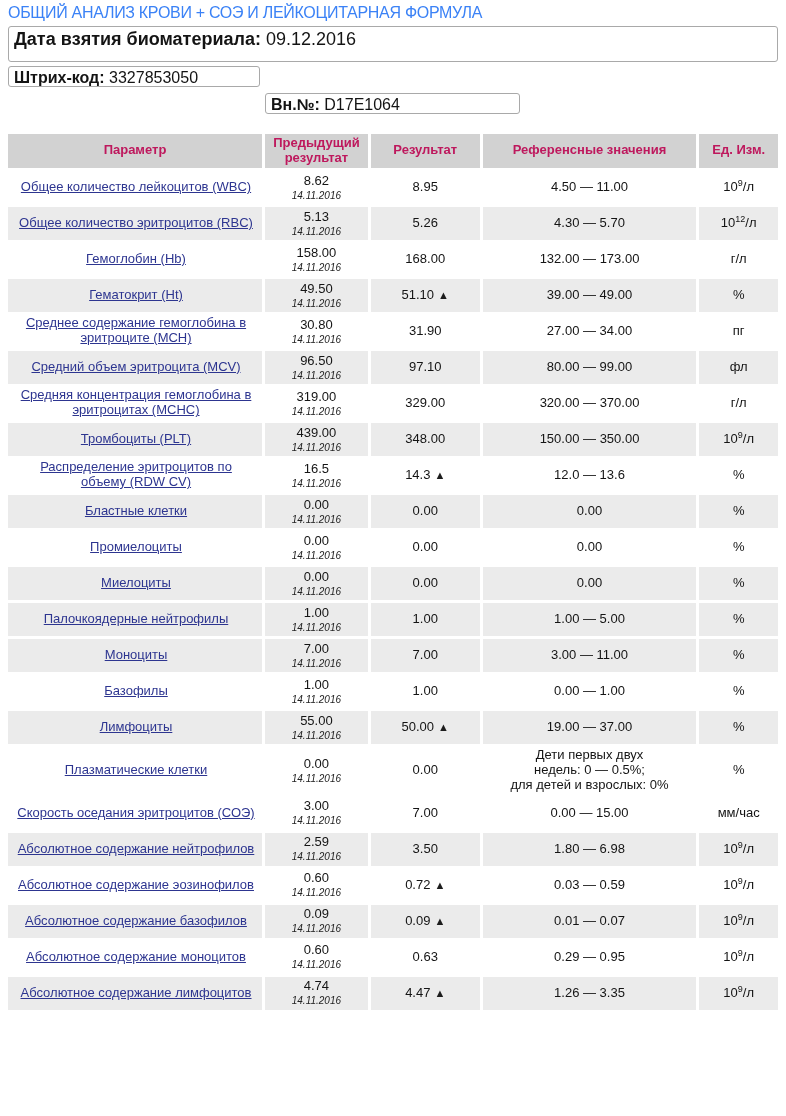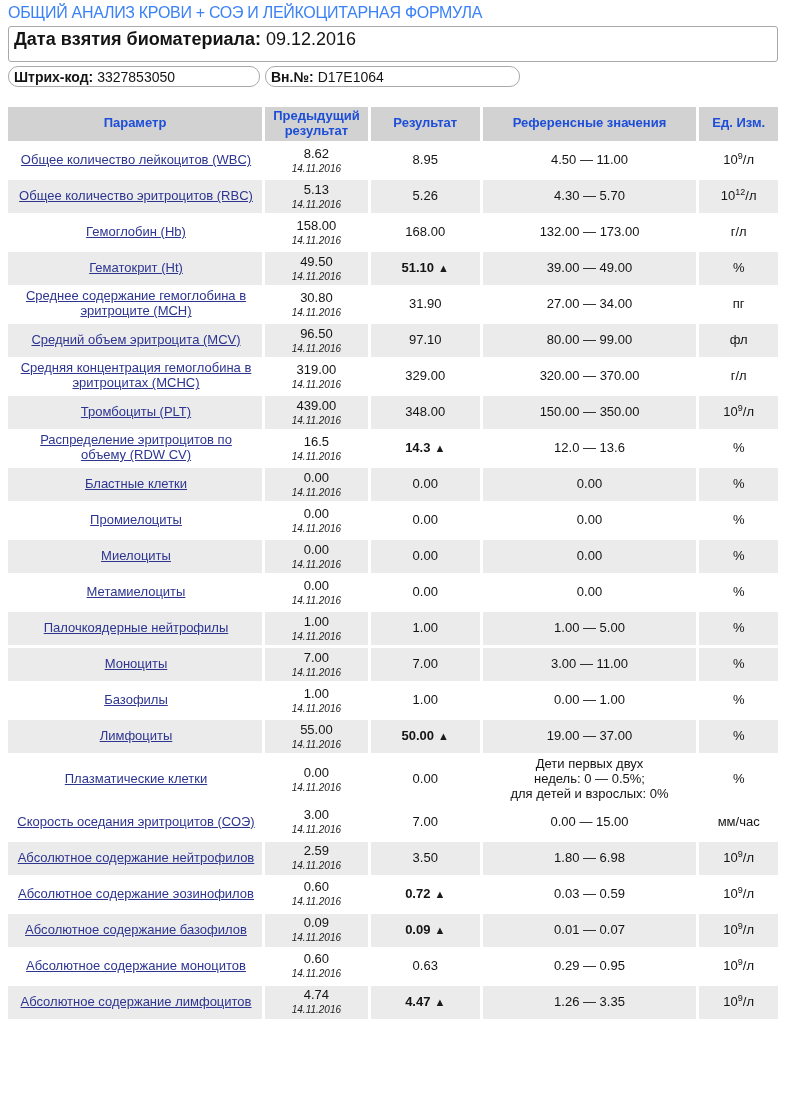--- a/index.html
+++ b/index.html
@@ -33,29 +33,29 @@
     margin-bottom:4px;
     overflow:hidden;
   }
   .info-row{
     display:flex;
     gap:5px;
     margin-bottom:17px;
   }
   .info-cell{
     border:1px solid var(--box-border);
-    border-radius:10px;
+    border-radius:3px;
     padding:2px 5px;
-    font-size:14px;
+    font-size:16px;
     height:21px;
     overflow:hidden;
     white-space:nowrap;
   }
   .info-cell.c1{width:252px;}
-  .info-cell.c2{width:255px;}
+  .info-cell.c2{width:255px;margin-top:27px;}
   .info-cell.c3{flex:1;}
   .lbl{font-weight:bold;}
   table.results{
     border-collapse:separate;
     border-spacing:3px;
     table-layout:fixed;
     width:776px;
     margin:0 -3px;
   }
   col.c-param{width:252px;}
@@ -65,40 +65,40 @@
   col.c-unit{width:78px;}
   th{
     background:var(--header-bg);
     font-size:13px;
     font-weight:bold;
     text-align:center;
     vertical-align:middle;
     height:32px;
     padding:2px 4px;
     line-height:1.15;
-    color:#1d4ed8;
+    color:#be185d;
   }
   td{
     font-size:13px;
     text-align:center;
     vertical-align:middle;
     height:33px;
     padding:1px 6px;
     line-height:1.15;
     background:#fff;
   }
   tr.even td{background:var(--alt-bg);}
   td.param-cell{text-align:center;padding-left:8px;}
   a.param-link{
     color:var(--link);
     text-decoration:underline;
   }
   .prev-val{font-size:13px;}
   .prev-date{font-size:10px;font-style:italic;color:#222;margin-top:1px;}
-  .result-flag{font-weight:bold;}
+  .result-flag{font-weight:normal;}
   .arrow{font-size:11px;margin-left:4px;color:#1c1c1c;}
   .ref{white-space:pre-line;}
   .unit sup{font-size:9px;line-height:0;}
 </style>
 </head>
 <body>
 
 <h1 class="report-title">ОБЩИЙ АНАЛИЗ КРОВИ + СОЭ И ЛЕЙКОЦИТАРНАЯ ФОРМУЛА</h1>
 
 <div class="date-box">
@@ -248,30 +248,20 @@
       <tr class="even">
         <td class="param-cell"><a href="#" class="param-link">Миелоциты</a></td>
         <td>
           <div class="prev-val">0.00</div>
           <div class="prev-date">14.11.2016</div>
         </td>
         <td><span>0.00</span></td>
         <td class="ref">0.00</td>
         <td class="unit">%</td>
       </tr>
-      <tr class="odd">
-        <td class="param-cell"><a href="#" class="param-link">Метамиелоциты</a></td>
-        <td>
-          <div class="prev-val">0.00</div>
-          <div class="prev-date">14.11.2016</div>
-        </td>
-        <td><span>0.00</span></td>
-        <td class="ref">0.00</td>
-        <td class="unit">%</td>
-      </tr>
       <tr class="even">
         <td class="param-cell"><a href="#" class="param-link">Палочкоядерные нейтрофилы</a></td>
         <td>
           <div class="prev-val">1.00</div>
           <div class="prev-date">14.11.2016</div>
         </td>
         <td><span>1.00</span></td>
         <td class="ref">1.00 — 5.00</td>
         <td class="unit">%</td>
       </tr>

